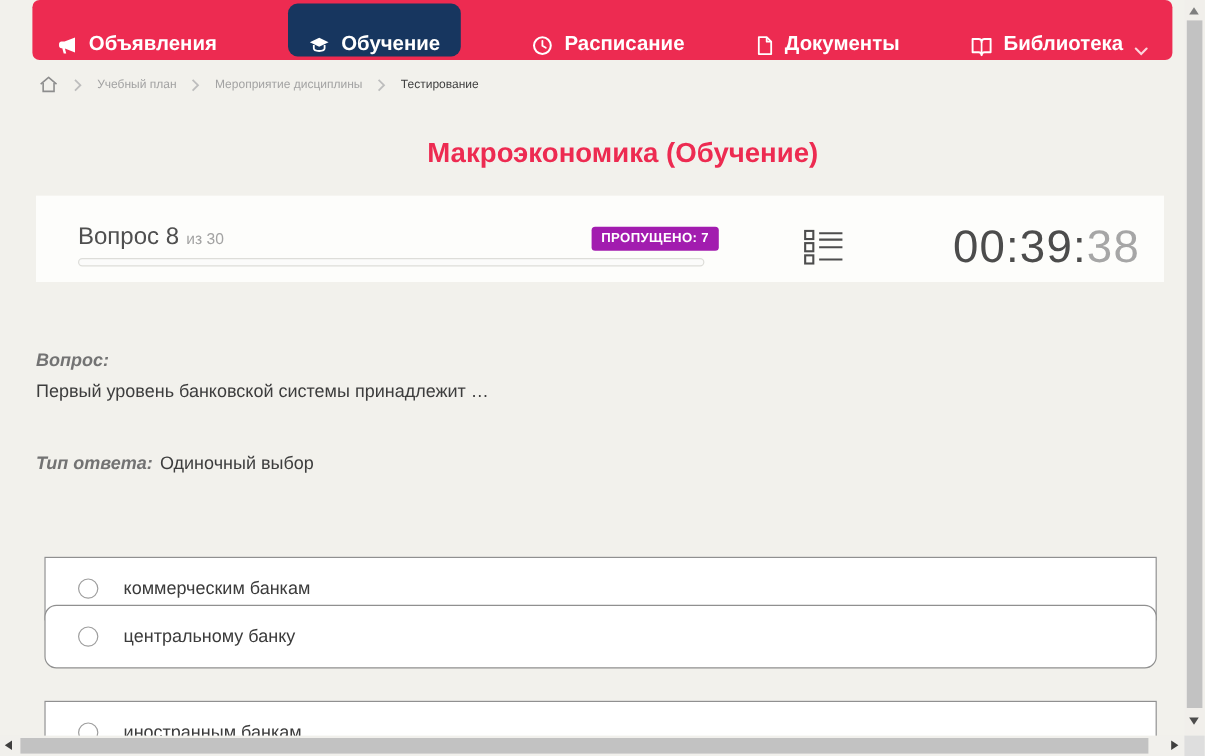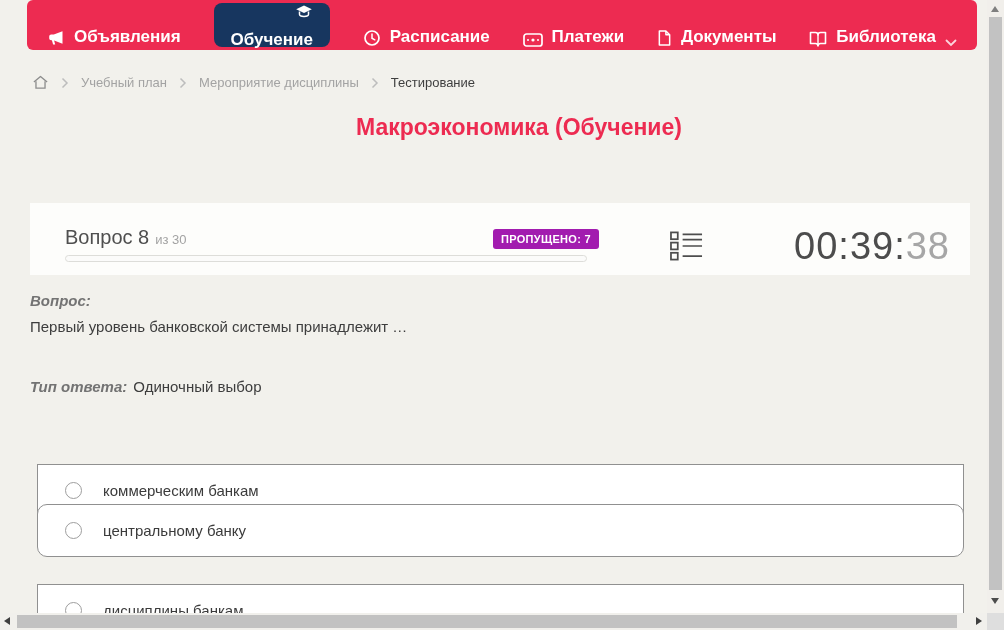--- a/index.html
+++ b/index.html
@@ -18,42 +18,41 @@
   .topnav-inner {
     display:flex; align-items:center; justify-content:space-between;
     height:100%; padding:0 20px;
   }
   .nav-item {
     display:flex; align-items:flex-end; gap:9px;
     color:#fff; font-weight:700; font-size:17px;
     height:44px; cursor:pointer; white-space:nowrap;
   }
   .nav-item.active {
-    background:#17365f; border-radius:8px; padding:0 17px;flex-direction:column;
+    background:#17365f; border-radius:8px; padding:0 17px;
   }
   .nav-item svg { display:block; }
   
   .breadcrumb {
     position:absolute; left:32px; top:62px;
     display:flex; align-items:center; gap:12px;
-    font-size:13px; color:#a3a3a3;margin-top:12px;
+    font-size:10px; color:#a3a3a3;
   }
   .crumb-link { color:#a3a3a3; cursor:pointer; }
   .crumb-current { color:#3f3f3f; }
   .crumb-sep { display:flex; align-items:center; }
   
   .page-title {
     position:absolute; left:0; top:114px; width:1004px;
     text-align:center; font-size:23px; font-weight:700; color:#ed2b51;padding-left:34px;
   }
   
   .q-card {
     position:absolute; left:30px; top:163px; width:940px; height:72px;
     background:#fdfdfb;
-    margin-top:40px;
   }
   .q-num-line { position:absolute; left:35px; top:23px; white-space:nowrap; }
   .q-num { font-size:20px; color:#4f4f4f; }
   .q-of  { font-size:13px; color:#a3a3a3; margin-left:6px; }
   .q-skipped {
     position:absolute; left:463px; top:26px;
     background:#a21caf; color:#fff; font-size:11px; font-weight:700;
     padding:4px 8px; border-radius:3px; letter-spacing:.3px; white-space:nowrap;
   }
   .q-progress {
@@ -132,31 +131,20 @@
     <div class="nav-item">
       <span>
         <svg width="18" height="18" viewBox="0 0 18 18">
             <circle cx="9" cy="9" r="7" fill="none" stroke="#fff" stroke-width="1.7"></circle>
             <path d="M9 5v4.2l2.8 1.6" fill="none" stroke="#fff" stroke-width="1.5" stroke-linecap="round"></path>
           </svg>
       </span>
       <span>Расписание</span>
     </div>
 
-    <div class="nav-item">
-      <span>
-        <svg width="20" height="14" viewBox="0 0 20 14">
-            <rect x="1" y="1" width="18" height="12" rx="2.5" fill="none" stroke="#fff" stroke-width="1.7"></rect>
-            <circle cx="10" cy="7" r="1.6" fill="#fff"></circle>
-            <circle cx="5" cy="7" r="1" fill="#fff"></circle>
-            <circle cx="15" cy="7" r="1" fill="#fff"></circle>
-          </svg>
-      </span>
-      <span>Платежи</span>
-    </div>
 
     <div class="nav-item">
       <span>
         <svg width="15" height="18" viewBox="0 0 16 18">
             <path d="M2.5 1.5h7l4 4v11h-11v-15z" fill="none" stroke="#fff" stroke-width="1.6" stroke-linejoin="round"></path>
             <path d="M9.5 1.5v4h4" fill="none" stroke="#fff" stroke-width="1.6" stroke-linejoin="round"></path>
           </svg>
       </span>
       <span>Документы</span>
     </div>
@@ -238,21 +226,21 @@
 <div class="option opt-1">
   <div class="radio"></div>
   <div class="opt-label">коммерческим банкам</div>
 </div>
 <div class="option opt-2">
   <div class="radio"></div>
   <div class="opt-label">центральному банку</div>
 </div>
 <div class="option opt-3">
   <div class="radio"></div>
-  <div class="opt-label">дисциплины банкам</div>
+  <div class="opt-label">иностранным банкам</div>
 </div>
 
 <div class="vscroll">
   <div class="varrow v-up"></div>
   <div class="vthumb"></div>
   <div class="varrow v-down"></div>
 </div>
 <div class="hscroll">
   <div class="harrow h-left"></div>
   <div class="hthumb"></div>

